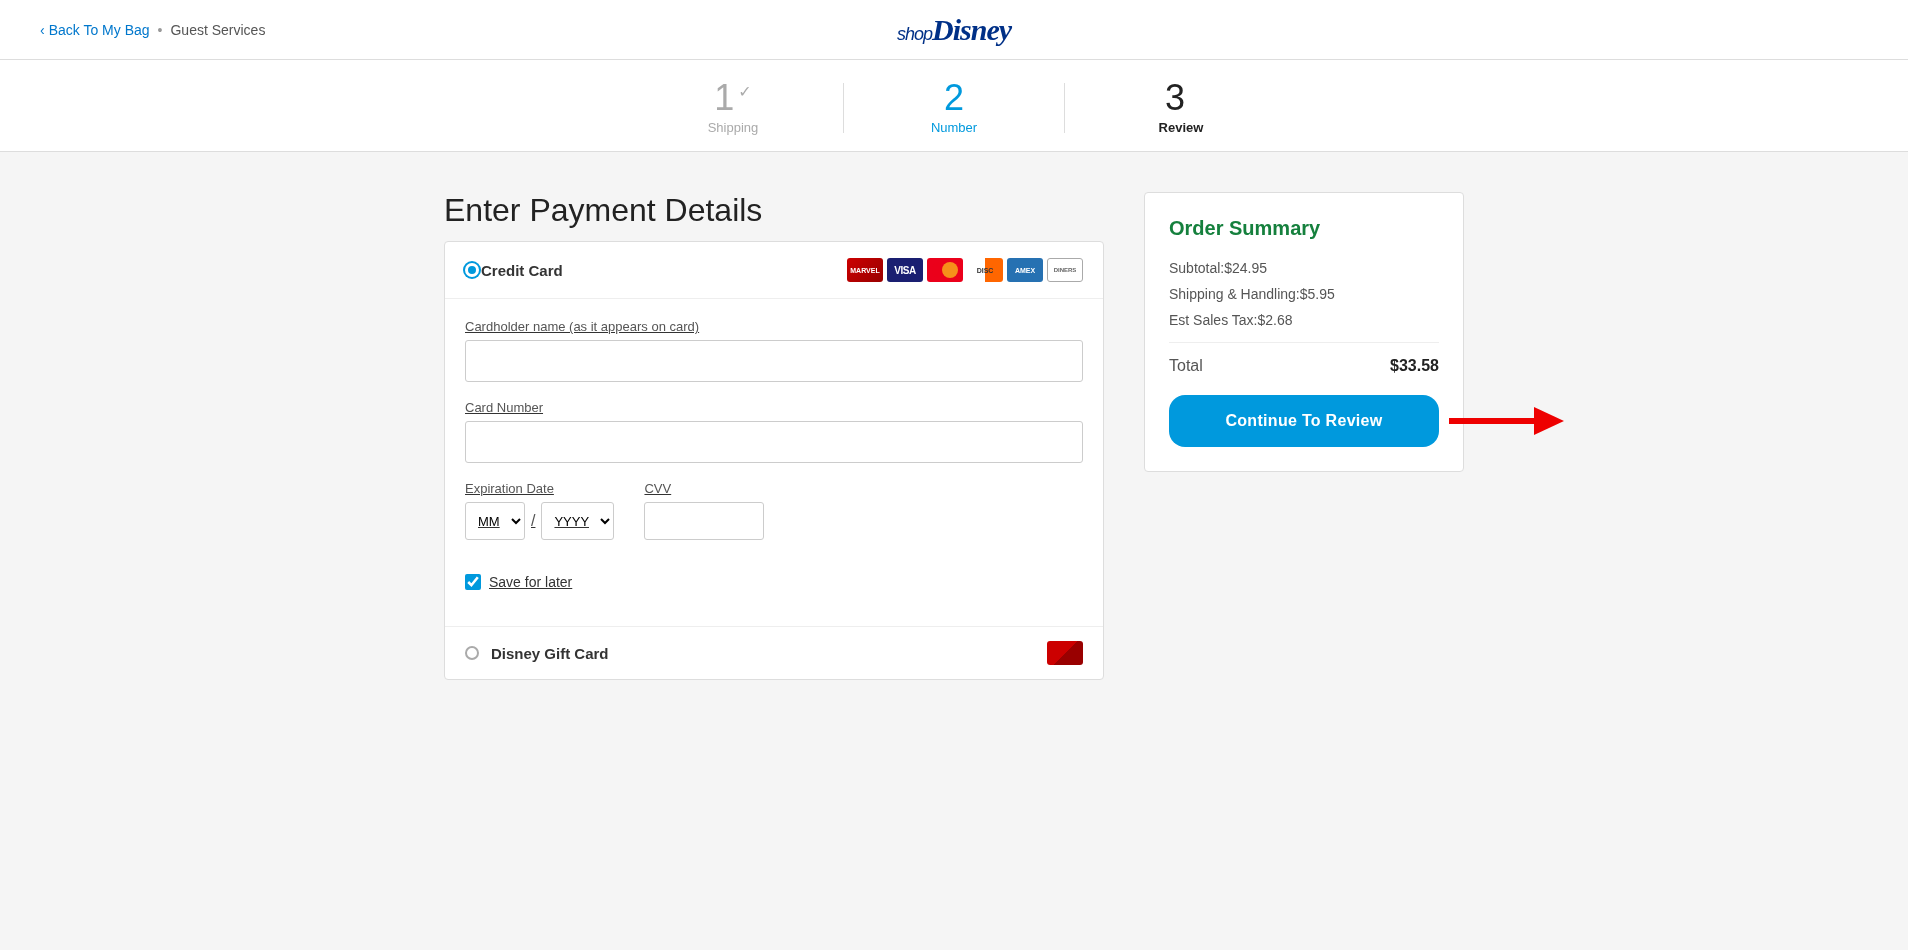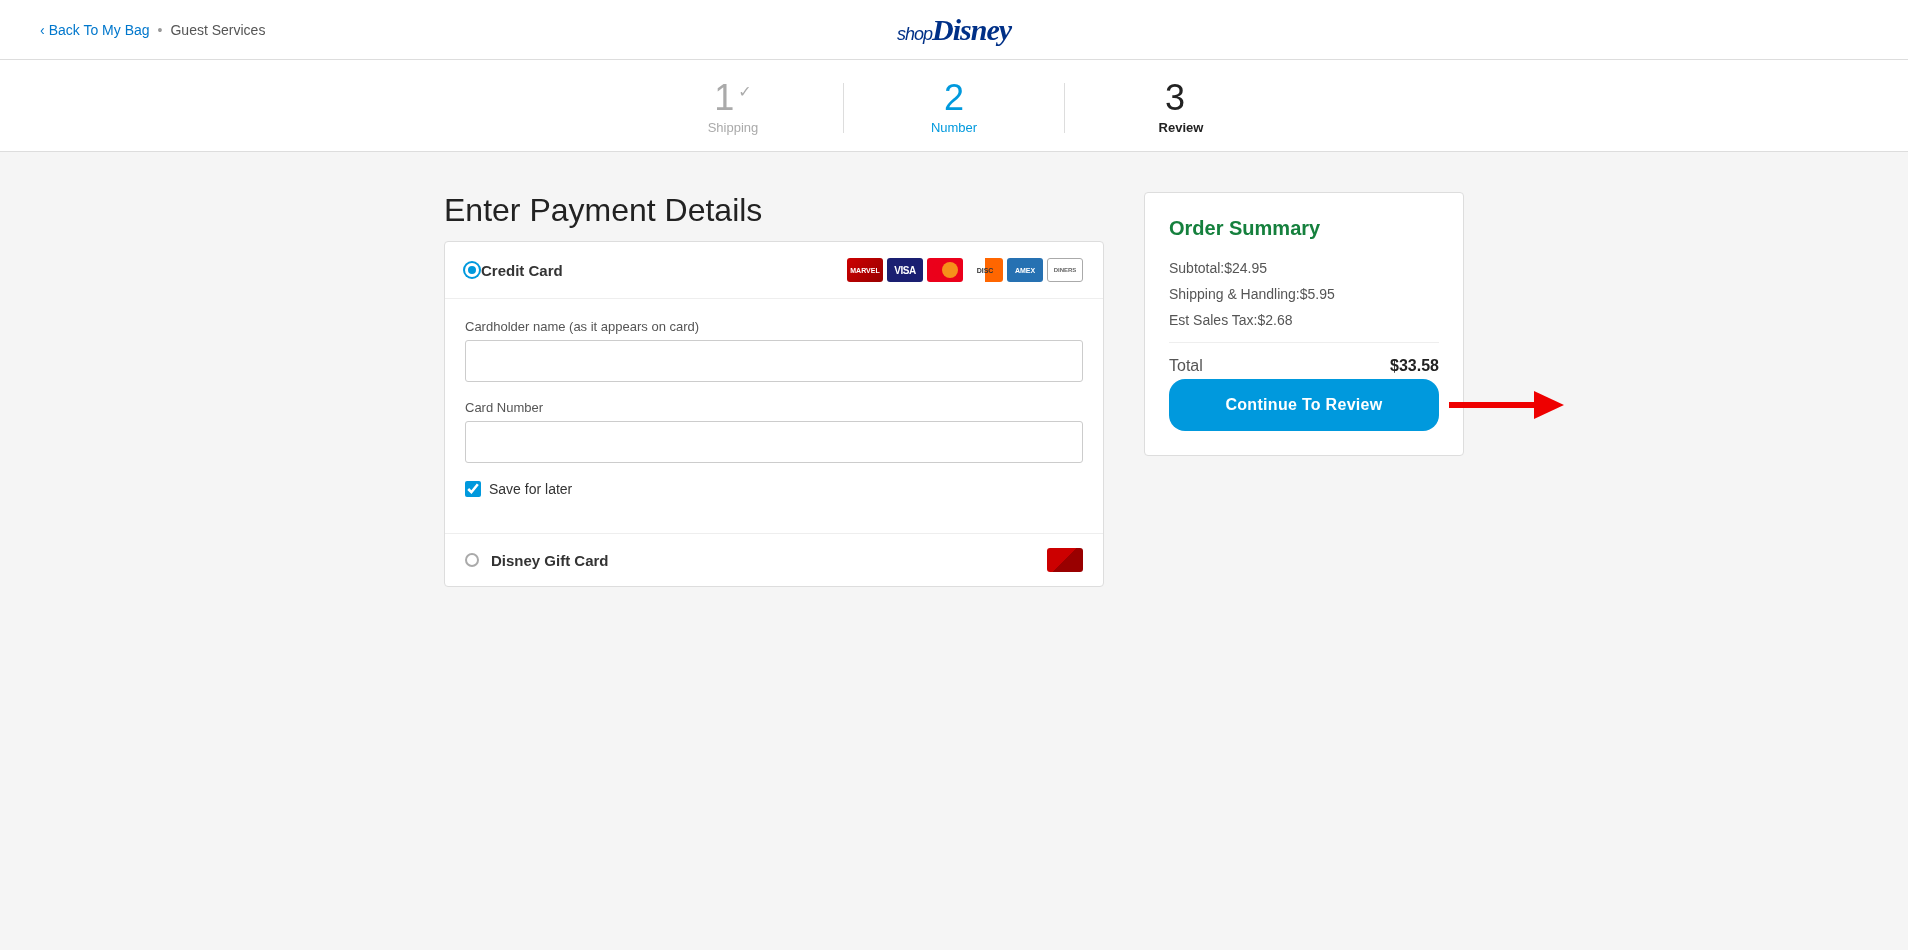--- a/index.html
+++ b/index.html
@@ -173,20 +173,21 @@
     }
     .ci-marvel { background: linear-gradient(135deg, #c00, #900); font-size: 7px; }
     .ci-visa { background: #1a1f71; font-size: 10px; letter-spacing: -0.5px; }
     .ci-mc { background: #eb001b; position: relative; }
     .ci-discover { background: linear-gradient(to right, #fff 50%, #ff6600 50%); color: #333; font-size: 7px; }
     .ci-amex { background: #2671b2; font-size: 8px; }
     .ci-diners { background: #fff; border: 1px solid #aaa; color: #333; font-size: 6px; }
 
     .card-form {
       padding: 20px 20px;
+      text-decoration: underline;
     }
     .form-group {
       margin-bottom: 18px;
     }
     .form-label {
       font-size: 13px;
       color: #555;
       margin-bottom: 6px;
       display: block;
     }
@@ -307,21 +308,21 @@
     .summary-divider {
       border: none;
       border-top: 1px solid #eee;
       margin: 14px 0;
     }
     .summary-total {
       display: flex;
       justify-content: space-between;
       font-size: 16px;
       color: #555;
-      margin-bottom: 4px;
+      margin-bottom: 20px;
     }
     .summary-total-label { font-size: 16px; }
     .summary-total-value { font-size: 16px; font-weight: bold; color: #222; }
 
     .continue-btn {
       width: 100%;
       height: 52px;
       background: #0099dd;
       color: #fff;
       border: none;
@@ -397,20 +398,38 @@
 
       <div class="card-form">
         <div class="form-group">
           <label class="form-label">Cardholder name (as it appears on card)</label>
           <input type="text" class="form-input" style="">
         </div>
         <div class="form-group">
           <label class="form-label">Card Number</label>
           <input type="text" class="form-input" style="">
         </div>
+        <div class="form-row">
+          <div class="exp-group form-group">
+            <label class="form-label">Expiration Date</label>
+            <div class="exp-selects">
+              <select class="exp-select">
+                <option>MM</option>
+              </select>
+              <span class="exp-slash">/</span>
+              <select class="exp-select">
+                <option>YYYY</option>
+              </select>
+            </div>
+          </div>
+          <div class="cvv-group form-group">
+            <label class="form-label">CVV</label>
+            <input type="text" class="cvv-input" style="">
+          </div>
+        </div>
         <div class="save-row">
           <input type="checkbox" class="save-checkbox" checked="" style="">
           <span class="save-label">Save for later</span>
         </div>
       </div>
 
       <div class="gift-card-row">
         <div class="radio-empty"></div>
         <span class="gift-card-label">Disney Gift Card</span>
         <div class="gift-card-icon"></div>

